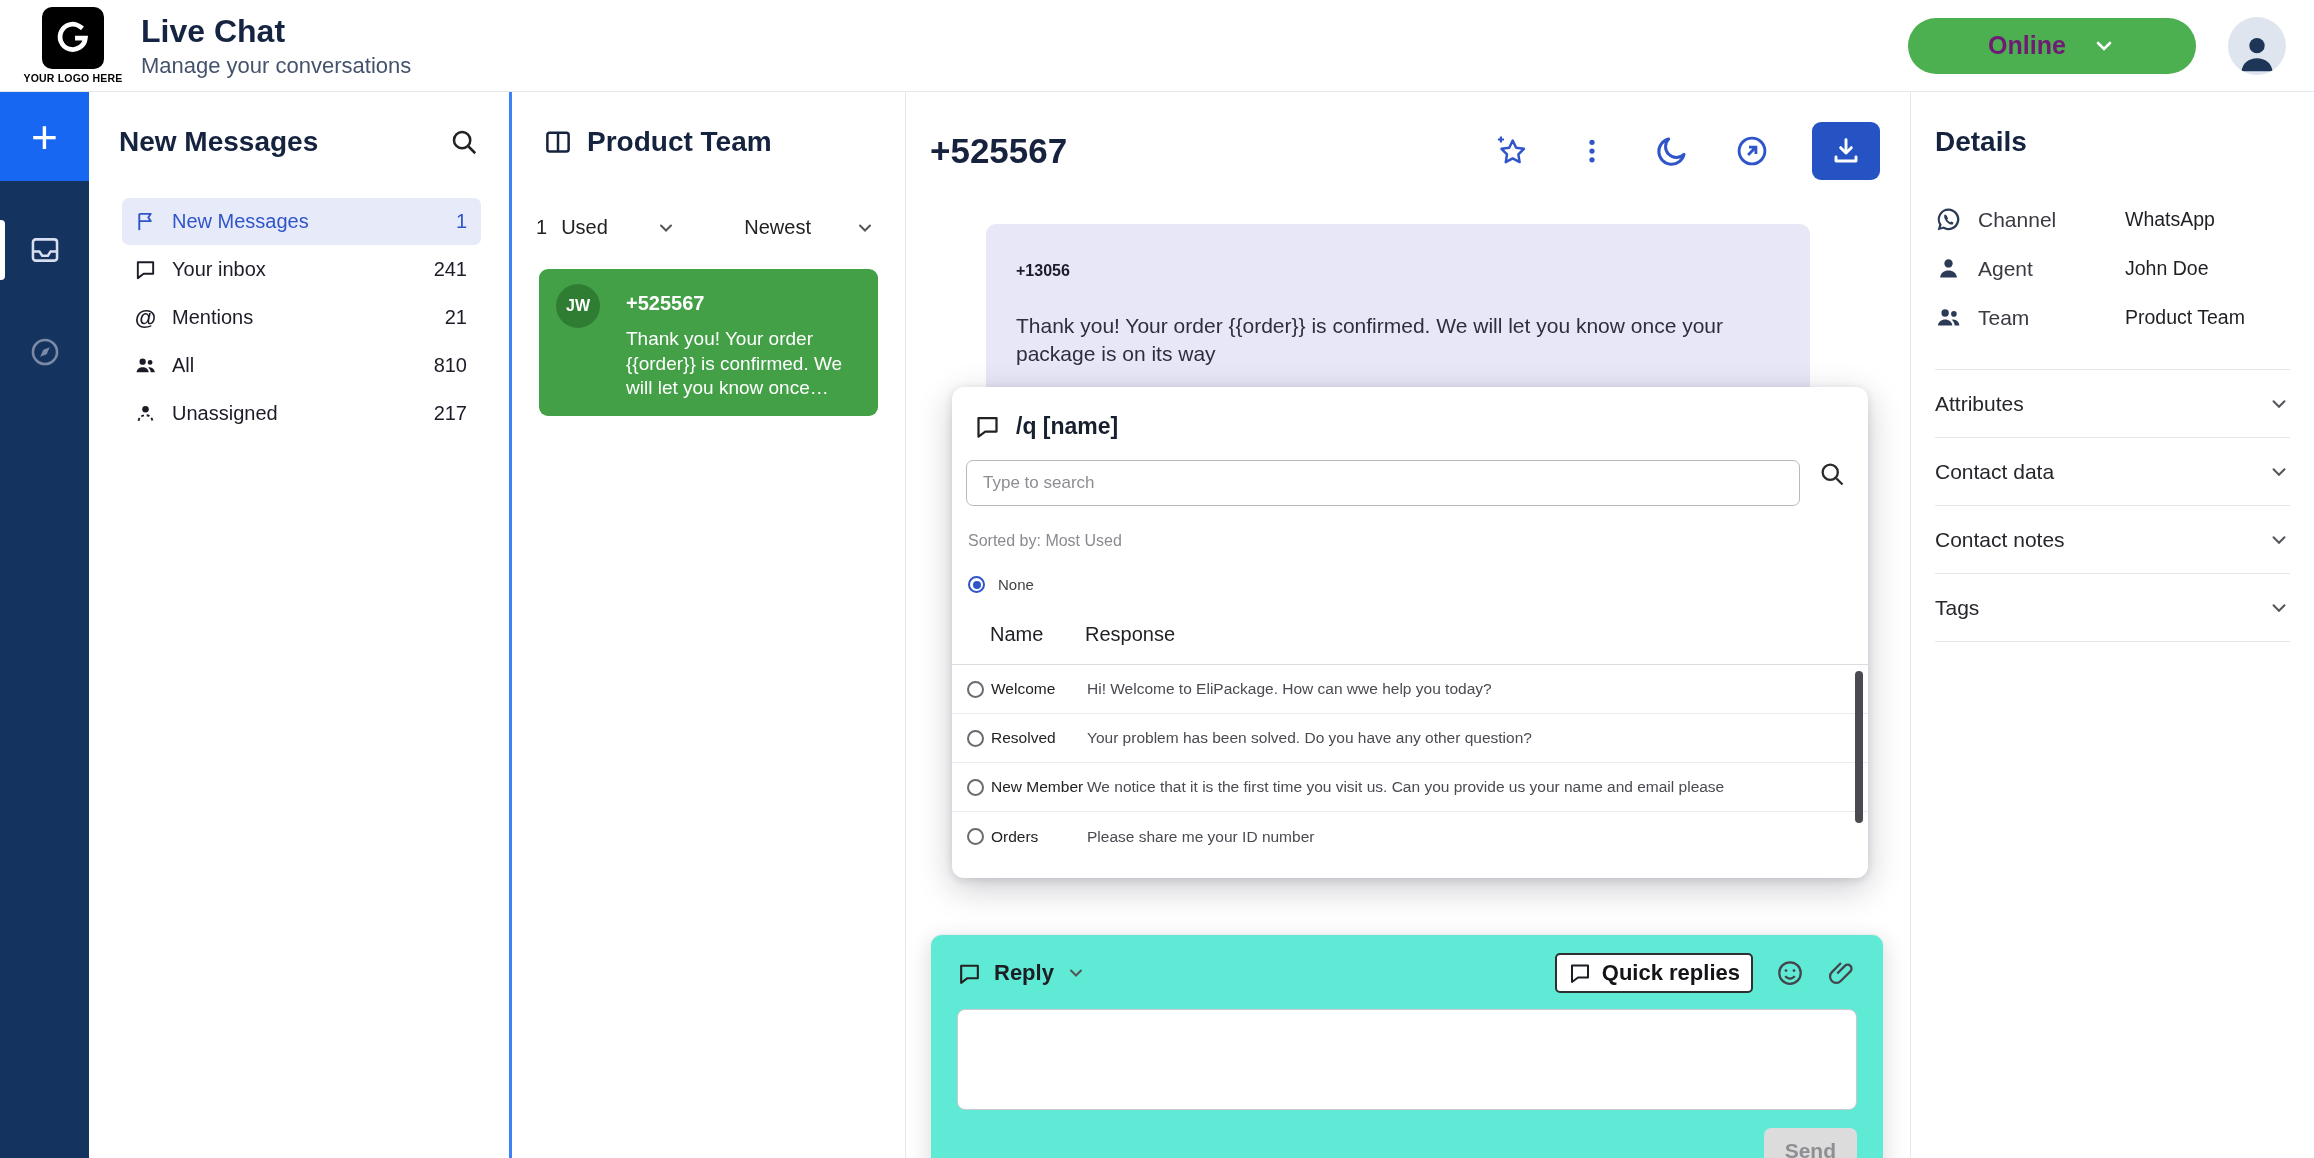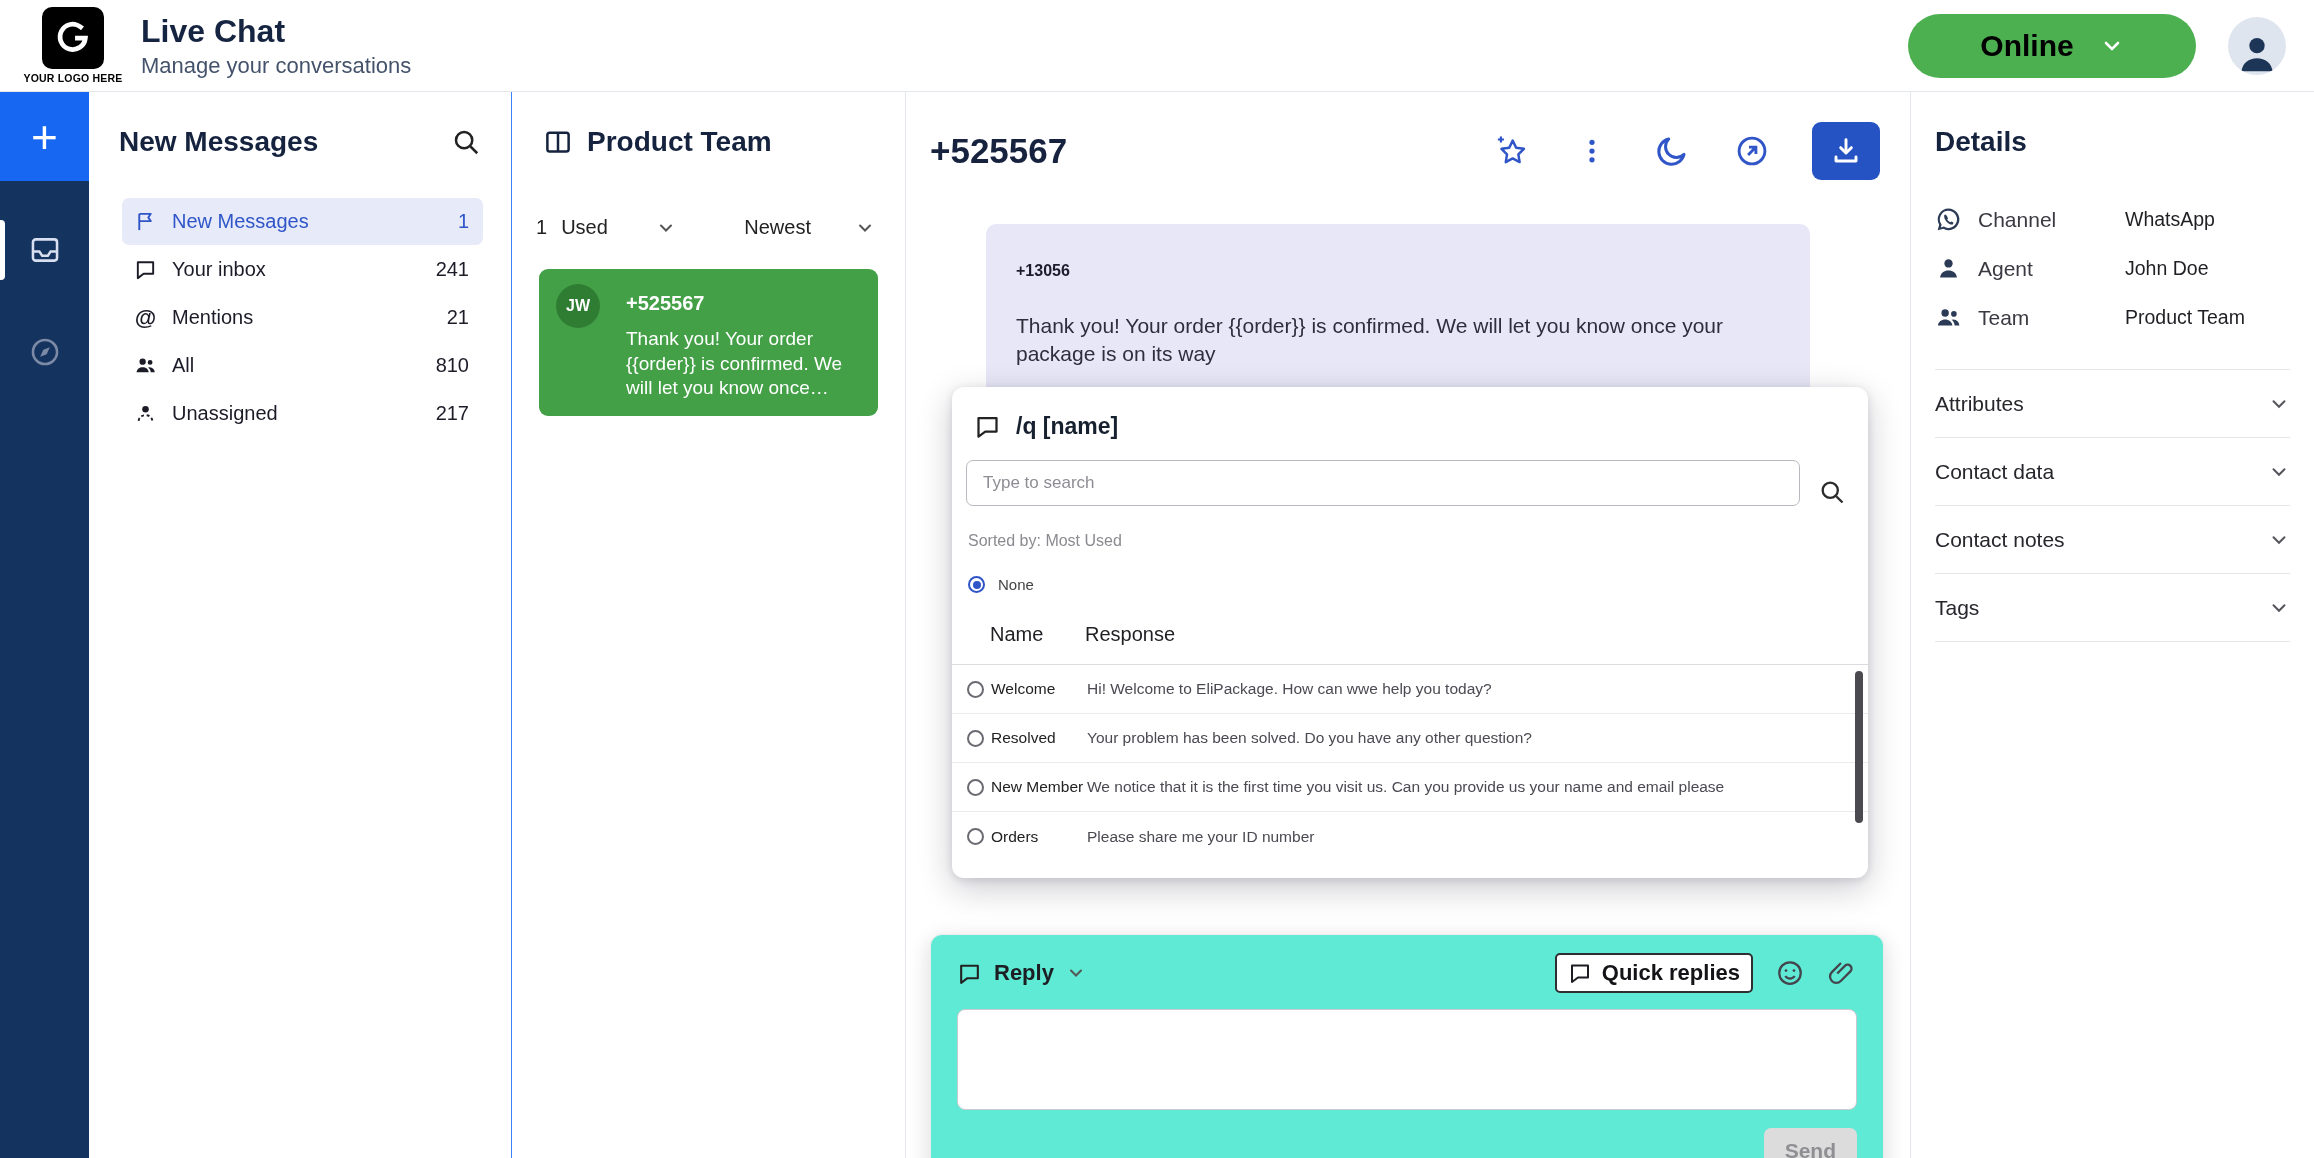--- a/index.html
+++ b/index.html
@@ -12,41 +12,41 @@
     border-bottom:1px solid #e4e7ec; background:#fff; }
   .logo-block { width:92px; display:flex; flex-direction:column; align-items:center; margin-right:22px; }
   .logo-square { width:62px; height:62px; background:#000; border-radius:10px;
     display:flex; align-items:center; justify-content:center; }
   .logo-square svg { width:38px; height:38px; }
   .logo-caption { font-size:10.5px; font-weight:700; letter-spacing:.2px; margin-top:3px; color:#000; white-space:nowrap; }
   .app-titles { display:flex; flex-direction:column; }
   .app-title { font-size:32px; font-weight:700; color:#152441; }
   .app-subtitle { font-size:22px; color:#44536b; margin-top:3px; }
   .topbar-right { margin-left:auto; display:flex; align-items:center; }
-  .online-btn { width:288px; height:64px; border-radius:32px; background:#4caf50; border:none;
-    color:#000000; font-size:30px; font-weight:700; display:flex; align-items:center; justify-content:center;
+  .online-btn { width:288px; height:56px; border-radius:32px; background:#4caf50; border:none;
+    color:#701a75; font-size:25px; font-weight:700; display:flex; align-items:center; justify-content:center;
     gap:26px; cursor:pointer; font-family:inherit; }
   .online-btn svg { width:24px; height:24px; }
   .user-avatar { width:58px; height:58px; border-radius:50%; background:#dfe5ee; margin-left:32px;
     display:flex; align-items:flex-end; justify-content:center; overflow:hidden; cursor:pointer; }
   .user-avatar svg { width:44px; height:44px; color:#1d3557; }
 
   
   .main { flex:1; display:flex; min-height:0; }
 
   
   .rail { flex:0 0 89px; background:#14335e; position:relative; display:flex; flex-direction:column; align-items:center; }
   .rail-plus { width:89px; height:89px; background:#1767f2; color:#fff; display:flex; align-items:center;
     justify-content:center; font-size:46px; font-weight:400; cursor:pointer; }
   .rail-icon { width:89px; height:66px; display:flex; align-items:center; justify-content:center; cursor:pointer; margin-top:36px; }
   .rail-icon svg { width:34px; height:34px; }
   .rail-indicator { position:absolute; left:0; top:128px; width:5px; height:60px; background:#fff; border-radius:0 4px 4px 0; }
 
   
-  .inbox-panel { flex:0 0 423px; border-right:1px solid #3b82f6; padding-top:34px; }
+  .inbox-panel { flex:0 0 423px; border-right:3px solid #3b82f6; padding-top:34px; }
   .panel-title-row { display:flex; align-items:center; padding:0 30px; }
   .panel-title { font-size:28px; font-weight:700; color:#16233f; }
   .inbox-search { margin-left:auto; width:30px; height:30px; color:#222; cursor:pointer; }
   .inbox-list { margin-top:40px; padding:0 28px 0 33px; display:flex; flex-direction:column; gap:1px; }
   .inbox-item { height:47px; display:flex; align-items:center; gap:15px; padding:0 14px 0 12px;
     border-radius:7px; cursor:pointer; font-size:20px; color:#1c1c28; }
   .inbox-item svg { width:23px; height:23px; flex:0 0 23px; }
   .inbox-item .at-glyph { width:23px; flex:0 0 23px; font-size:22px; font-weight:700; text-align:center; }
   .inbox-item .count { margin-left:auto; font-size:20px; }
   .inbox-item.selected { background:#e7eaf8; color:#2f55c8; font-weight:500; }
@@ -85,21 +85,21 @@
   .msg-bubble { margin:44px 0 0 80px; width:824px; background:#e8e7f7; border-radius:10px; padding:28px 30px 70px 30px; }
   .msg-sender { font-size:16px; font-weight:700; color:#1c1c2e;margin-top:10px; }
   .msg-text { font-size:21px; color:#2e2e3c; margin-top:32px; line-height:1.35; max-width:730px; }
 
   
   .qr-popup { position:absolute; left:46px; top:295px; width:916px; height:491px; background:#fff;
     border-radius:12px; box-shadow:0 10px 34px rgba(20,20,40,.22), 0 2px 8px rgba(20,20,40,.12); z-index:5; }
   .qr-head { display:flex; align-items:center; gap:15px; padding:26px 24px 0 22px; }
   .qr-head svg { width:27px; height:27px; color:#222; }
   .qr-command { font-size:23px; font-weight:700; color:#16202e; }
-  .qr-search-row { display:flex; align-items:flex-end; margin:20px 22px 0 14px; }
+  .qr-search-row { display:flex; align-items:flex-start; margin:20px 22px 0 14px; }
   .qr-search-input { flex:1; height:46px; border:1px solid #b9b9bf; border-radius:7px; padding:0 16px;
     font-size:17px; font-family:inherit; color:#333; outline:none; }
   .qr-search-input::placeholder { color:#8d8d94; }
   .qr-search-icon { width:28px; height:28px; color:#2b2b2b; margin-left:18px; cursor:pointer; }
   .qr-sorted { margin:26px 0 0 16px; font-size:16px; color:#8a8a90; }
   .qr-none { display:flex; align-items:center; gap:13px; margin:26px 0 0 16px; cursor:pointer; }
   .qr-none-label { font-size:15px; color:#444; }
   .radio { width:17px; height:17px; border-radius:50%; border:2px solid #6a6a72; position:relative; flex:0 0 17px; }
   .radio.checked { border-color:#2f55c8; }
   .radio.checked::after { content:""; position:absolute; left:2.5px; top:2.5px; width:8px; height:8px;

